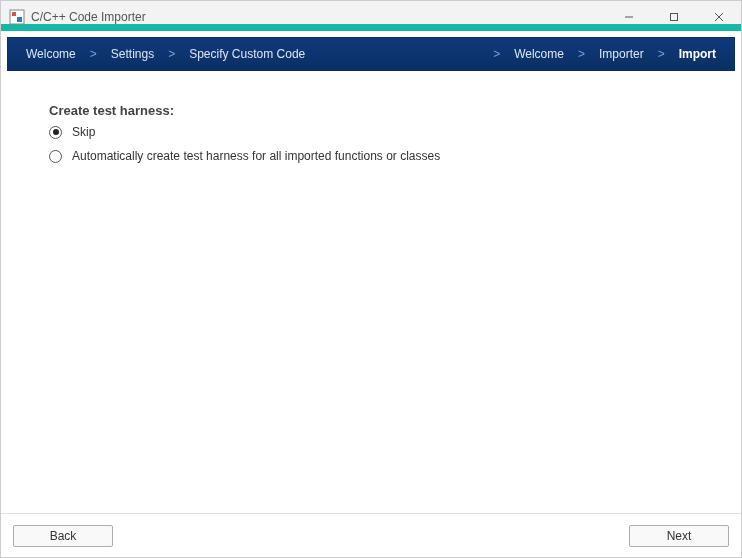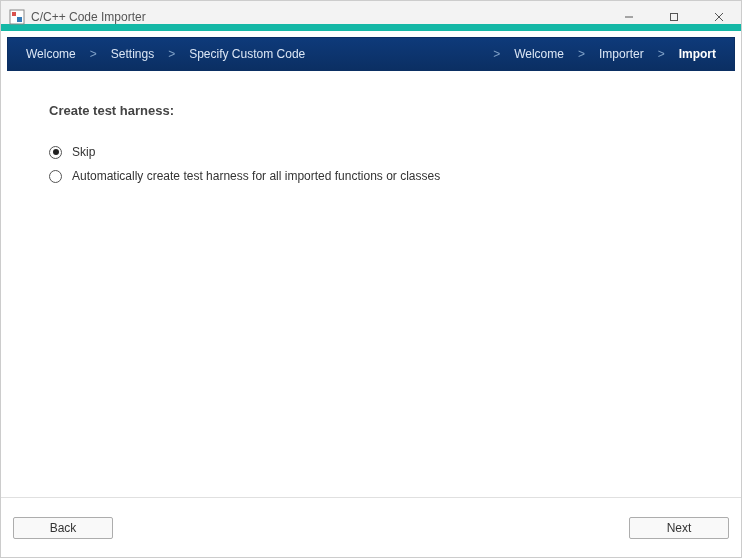--- a/index.html
+++ b/index.html
@@ -56,21 +56,21 @@
     .stepbar-gap { flex: 1; }
     .content {
       flex: 1;
       padding: 32px 48px 0 48px;
       background: #fff;
     }
     .heading {
       font-size: 13px;
       font-weight: 600;
       color: #444;
-      margin-bottom: 27px;
+      margin-bottom: 7px;
     }
     .radio-row {
       display: flex;
       align-items: center;
       margin-bottom: 10px;
       color: #333;
       font-size: 12px;
     }
     .radio {
       width: 13px; height: 13px;
@@ -82,21 +82,21 @@
     }
     .radio.checked::after {
       content: "";
       position: absolute;
       left: 2.5px; top: 2.5px;
       width: 6px; height: 6px;
       background: #222;
       border-radius: 50%;
     }
     .footer {
-      height: 60px;
+      height: 44px;
       border-top: 1px solid #e0e0e0;
       display: flex;
       align-items: center;
       justify-content: space-between;
       padding: 0 12px;
       background: #fff;
     }
     .btn {
       min-width: 100px;
       height: 22px;

